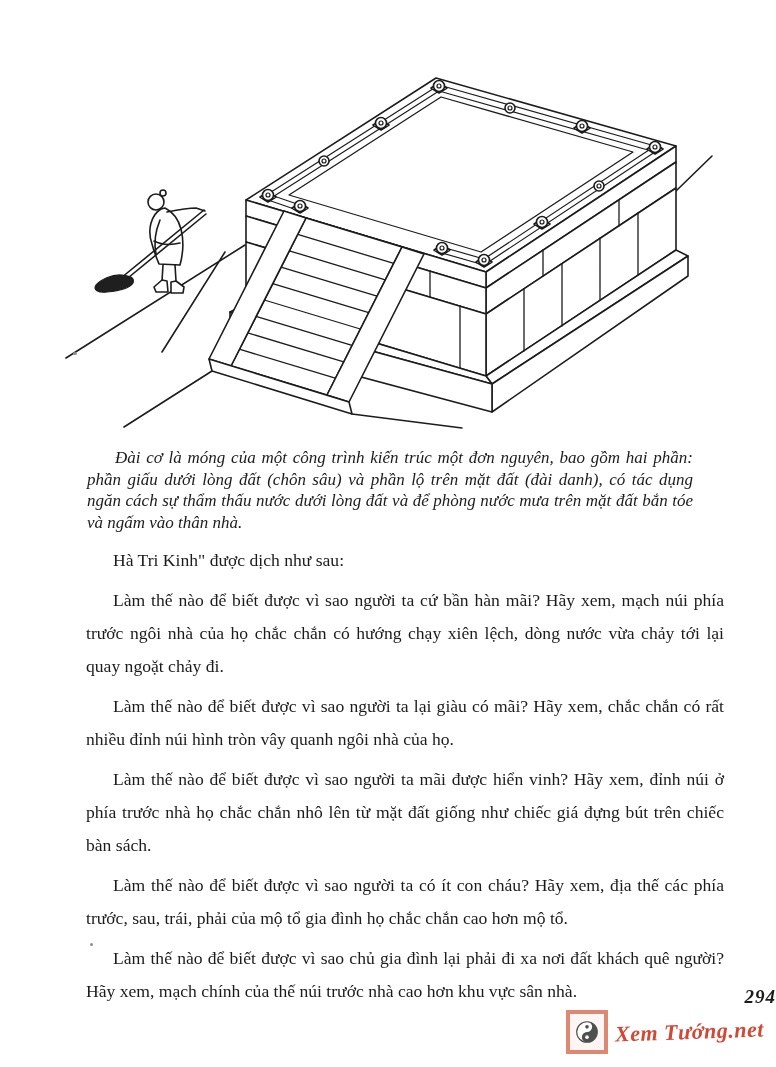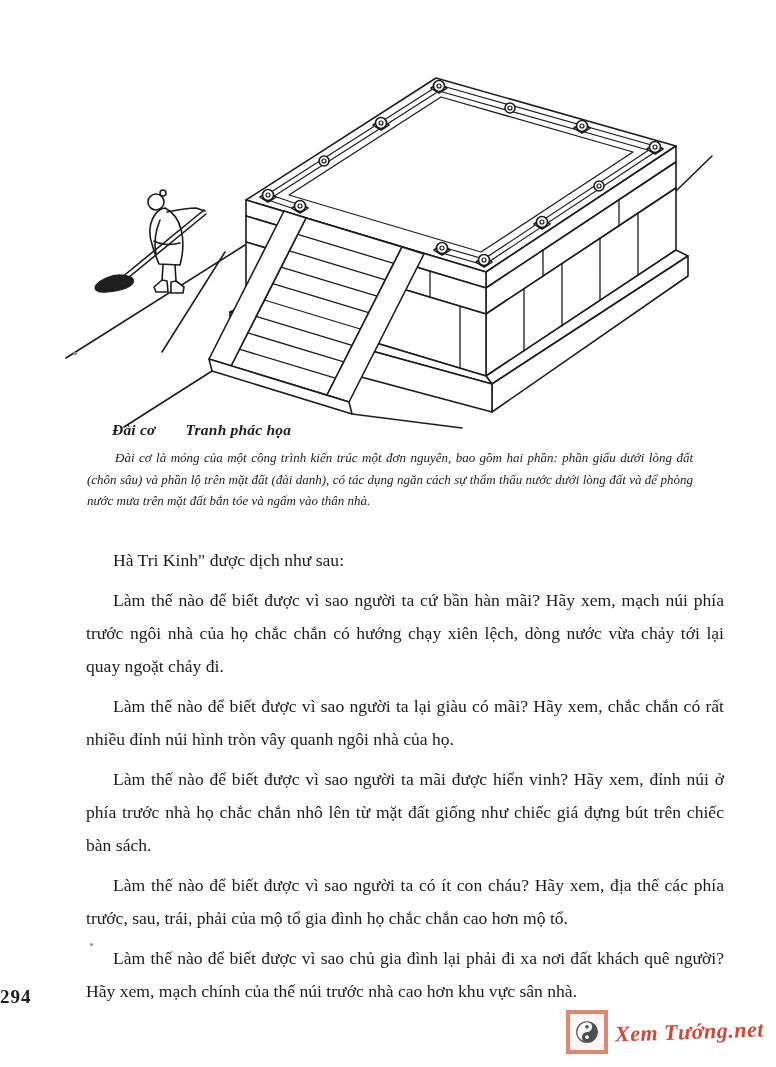--- a/index.html
+++ b/index.html
@@ -13,31 +13,31 @@
   }
   .illustration{position:absolute;top:0;left:0;pointer-events:none;}
   .fig-head{
     position:absolute;top:421px;left:112px;width:560px;
     font-size:15.5px;font-weight:bold;font-style:italic;
     letter-spacing:.2px;
   }
   .fig-head .gap{display:inline-block;width:30px;}
   .fig-caption{
     position:absolute;top:447px;left:87px;width:606px;
-    font-size:13px;font-style:italic;line-height:21.5px;
+    font-size:17px;font-style:italic;line-height:21.5px;
     text-align:justify;text-indent:28px;
   }
   .body-text{
     position:absolute;top:544px;left:86px;width:638px;
     font-size:17.6px;line-height:33px;text-align:justify;
   }
   .body-text p{margin:0 0 7px 0;text-indent:27px;}
   .page-number{
     position:absolute;top:986px;left:0;width:776px;
-    text-align:left;font-size:19px;font-weight:bold;letter-spacing:1px;
+    text-align:right;font-size:19px;font-weight:bold;letter-spacing:1px;font-style:italic;
   }
   .watermark{
     position:absolute;right:12px;bottom:13px;
     display:flex;align-items:center;gap:7px;
   }
   .yy-box{
     width:34px;height:36px;background:#fdf6f4;
     border:4px solid #dd8873;
     display:flex;align-items:center;justify-content:center;
     box-sizing:content-box;
@@ -152,23 +152,20 @@
         <path d="M154,241 C162,245 172,245 180,243"></path>
         <path d="M163,265 L162,281 M175,265 L176,281"></path>
         <polygon fill="#fff" points="162,280 154,287 156,292 168,292 167,281"></polygon>
         <polygon fill="#fff" points="176,281 184,287 183,293 171,293 171,282"></polygon>
         <path d="M204,210 L121,278 M206,214 L123,282"></path>
         <path fill="#1f1f1f" stroke-width="1.2" d="M122,275 C112,274 100,280 96,285 C93,290 98,293 107,292 C118,291 130,288 133,283 C135,277 129,276 122,275 Z"></path>
       </g>
     </g>
   </svg>
 
-  <div class="fig-head">
-    <span>Đài cơ</span><span class="gap"></span><span>Tranh phác họa</span>
-  </div>
   <div class="fig-caption">Đài cơ là móng của một công trình kiến trúc một đơn nguyên, bao gồm hai phần: phần giấu dưới lòng đất (chôn sâu) và phần lộ trên mặt đất (đài danh), có tác dụng ngăn cách sự thẩm thấu nước dưới lòng đất và để phòng nước mưa trên mặt đất bắn tóe và ngấm vào thân nhà.</div>
 
   <div class="body-text">
     <p>Hà Tri Kinh" được dịch như sau:</p>
     <p>Làm thế nào để biết được vì sao người ta cứ bần hàn mãi? Hãy xem, mạch núi phía trước ngôi nhà của họ chắc chắn có hướng chạy xiên lệch, dòng nước vừa chảy tới lại quay ngoặt chảy đi.</p>
     <p>Làm thế nào để biết được vì sao người ta lại giàu có mãi? Hãy xem, chắc chắn có rất nhiều đỉnh núi hình tròn vây quanh ngôi nhà của họ.</p>
     <p>Làm thế nào để biết được vì sao người ta mãi được hiển vinh? Hãy xem, đỉnh núi ở phía trước nhà họ chắc chắn nhô lên từ mặt đất giống như chiếc giá đựng bút trên chiếc bàn sách.</p>
     <p>Làm thế nào để biết được vì sao người ta có ít con cháu? Hãy xem, địa thế các phía trước, sau, trái, phải của mộ tổ gia đình họ chắc chắn cao hơn mộ tổ.</p>
     <p>Làm thế nào để biết được vì sao chủ gia đình lại phải đi xa nơi đất khách quê người? Hãy xem, mạch chính của thế núi trước nhà cao hơn khu vực sân nhà.</p>
   </div>

